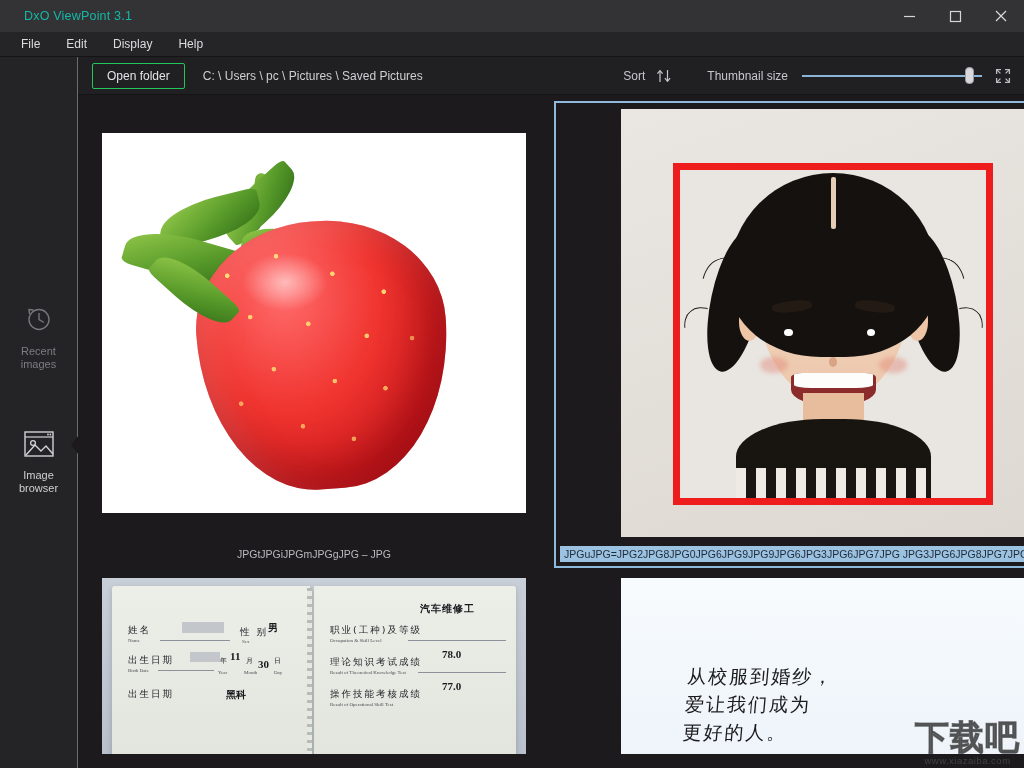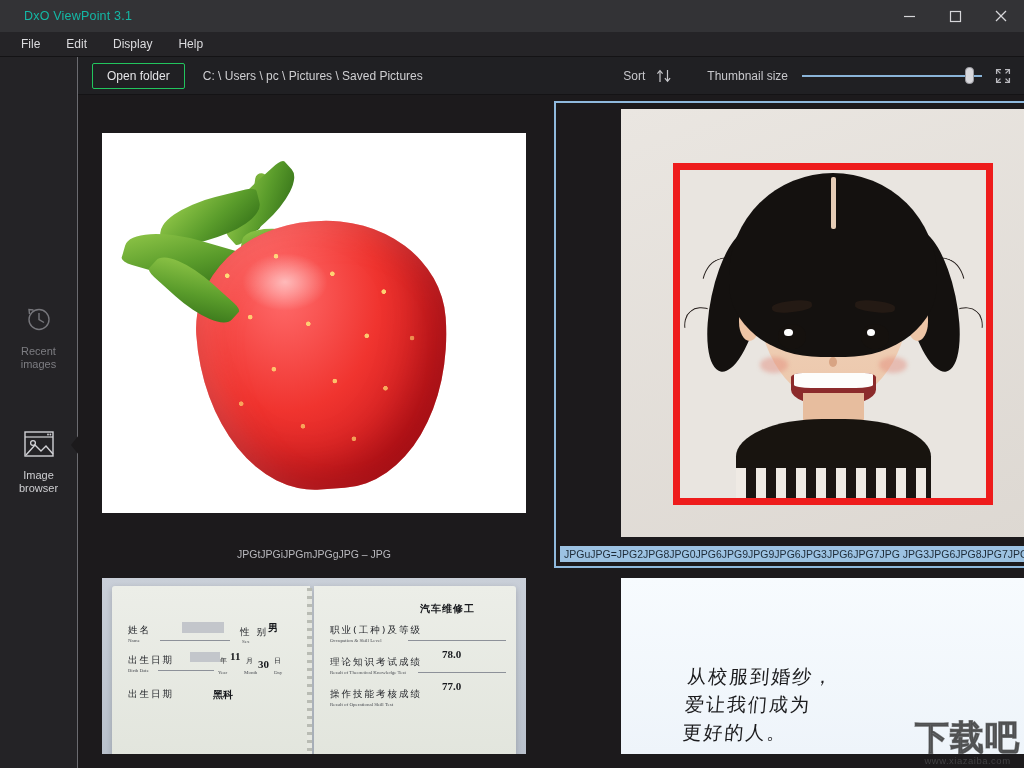--- a/index.html
+++ b/index.html
@@ -538,21 +538,21 @@
                 <div class="cert-cn" style="position:absolute;left:118px;top:78px;font-size:7px;">年</div>
                 <div class="cert-num" style="position:absolute;left:128px;top:72px;">11</div>
                 <div class="cert-cn" style="position:absolute;left:144px;top:78px;font-size:7px;">月</div>
                 <div class="cert-num" style="position:absolute;left:156px;top:80px;">30</div>
                 <div class="cert-cn" style="position:absolute;left:172px;top:78px;font-size:7px;">日</div>
                 <div class="cert-en" style="position:absolute;left:116px;top:92px;">Year</div>
                 <div class="cert-en" style="position:absolute;left:142px;top:92px;">Month</div>
                 <div class="cert-en" style="position:absolute;left:172px;top:92px;">Day</div>
 
                 <div class="cert-cn" style="position:absolute;left:26px;top:110px;">出生日期</div>
-                <div class="cert-val" style="position:absolute;left:111px;top:110px;font-family:Liberation Serif, serif;">黑科</div>
+                <div class="cert-val" style="position:absolute;left:124px;top:110px;font-family:Liberation Serif, serif;">黑科</div>
 
                 <div class="cert-cn" style="position:absolute;left:228px;top:46px;">职业(工种)及等级</div>
                 <div class="cert-en" style="position:absolute;left:228px;top:60px;">Occupation &amp; Skill Level</div>
                 <div class="cert-val" style="position:absolute;left:318px;top:24px;letter-spacing:1px;">汽车维修工</div>
                 <div class="cert-line" style="left:306px;top:62px;width:98px;"></div>
 
                 <div class="cert-cn" style="position:absolute;left:228px;top:78px;">理论知识考试成绩</div>
                 <div class="cert-en" style="position:absolute;left:228px;top:92px;">Result of Theoretical Knowledge Test</div>
                 <div class="cert-num" style="position:absolute;left:340px;top:70px;">78.0</div>
                 <div class="cert-line" style="left:316px;top:94px;width:88px;"></div>

